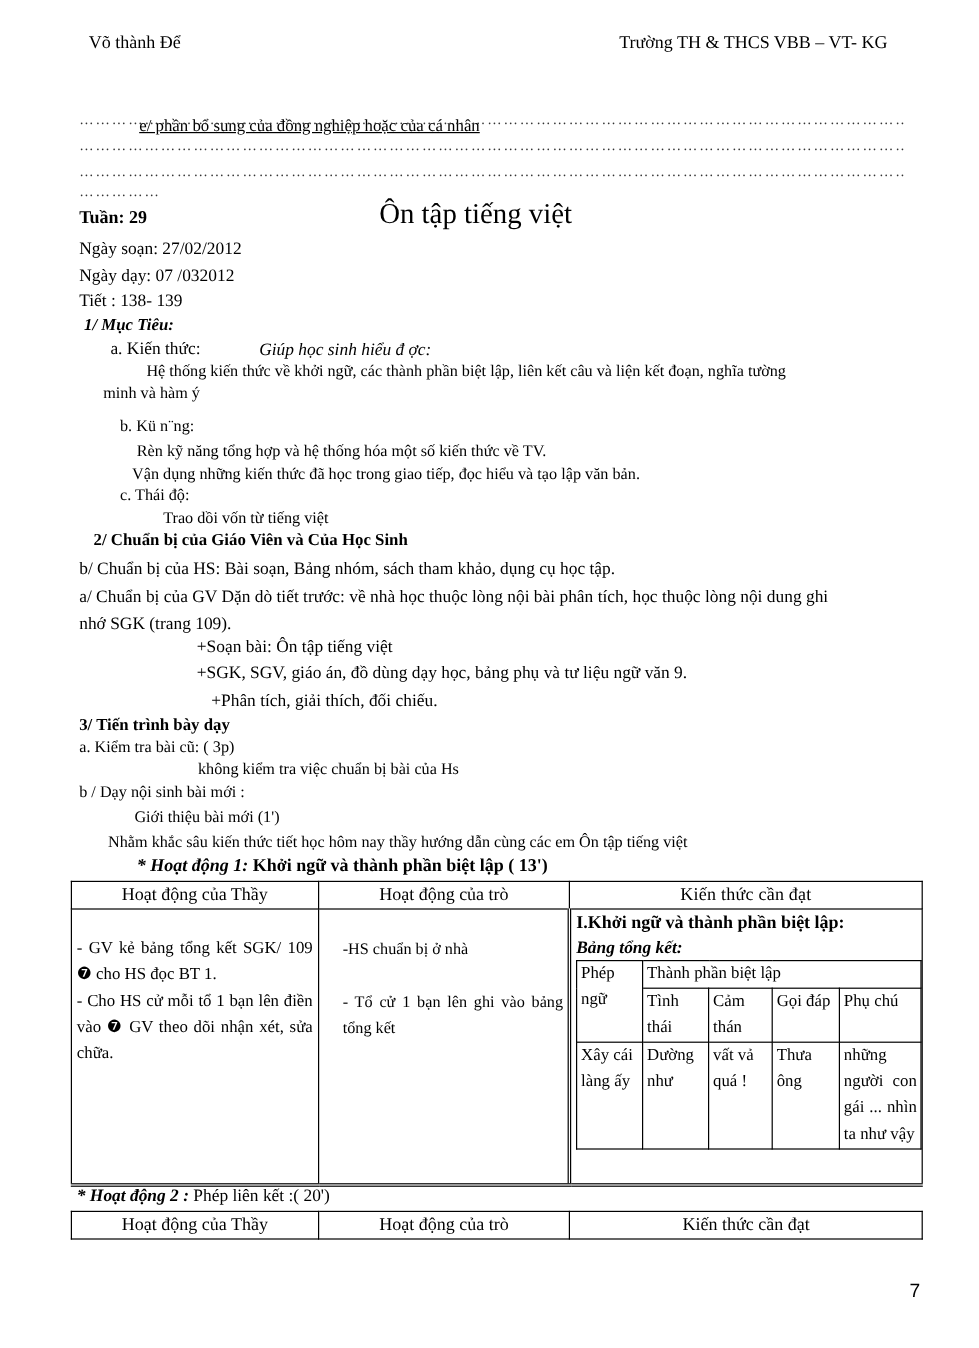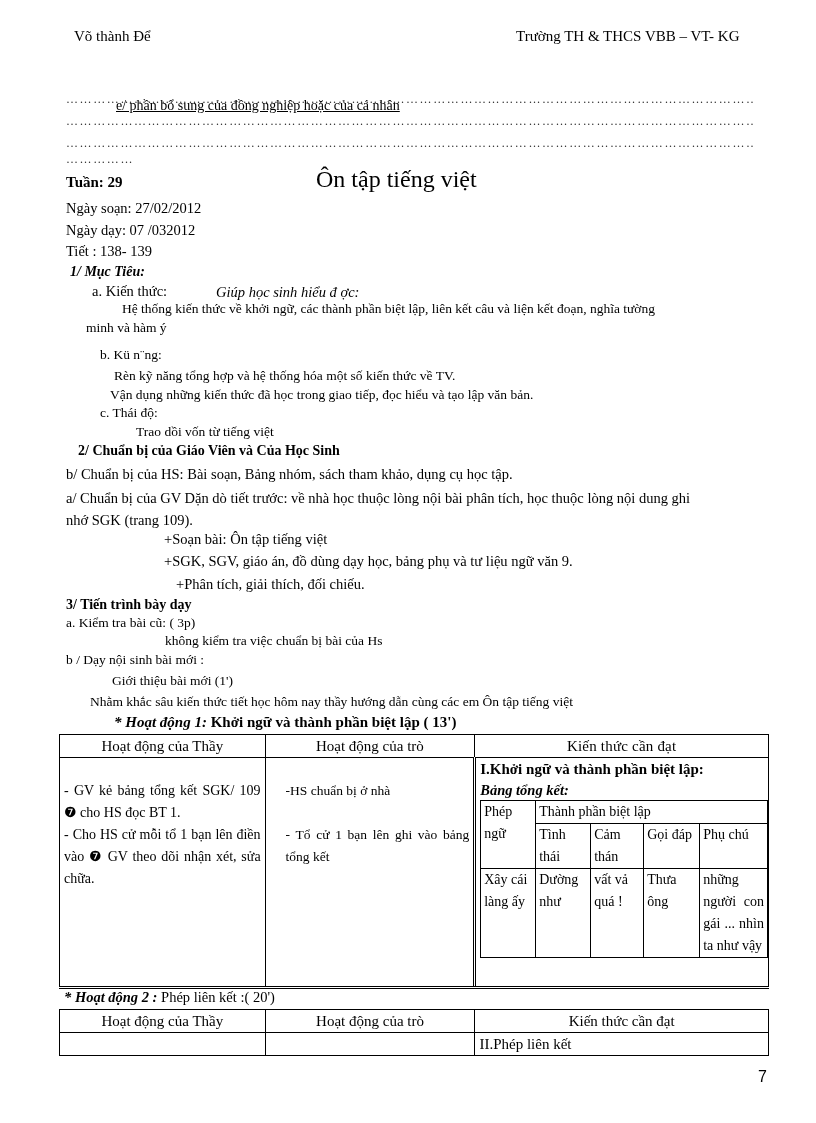--- a/index.html
+++ b/index.html
@@ -147,21 +147,16 @@
     <col style="width:206px">
       <col style="width:210px">
       <col style="width:294px">
   </colgroup>
   <tbody>
       <tr>
     <th>Hoạt động của Thầy</th>
     <th>Hoạt động của trò</th>
     <th>Kiến thức cần đạt</th>
   </tr>
-  <tr>
-    <td style="height:22px;"></td>
-    <td></td>
-    <td style="font-size:15px; line-height:22px;">II.Phép liên kết</td>
-  </tr>
 </tbody>
   </table>
 
 <div class="abs pg" style="left:758px; top:1068px;">7</div>
 
 </body></html>

